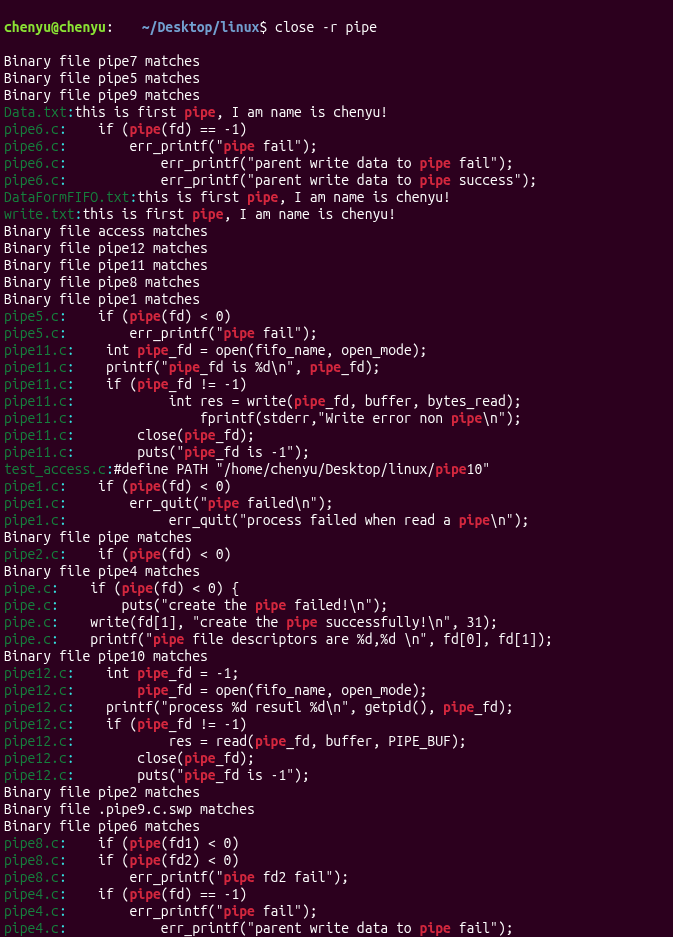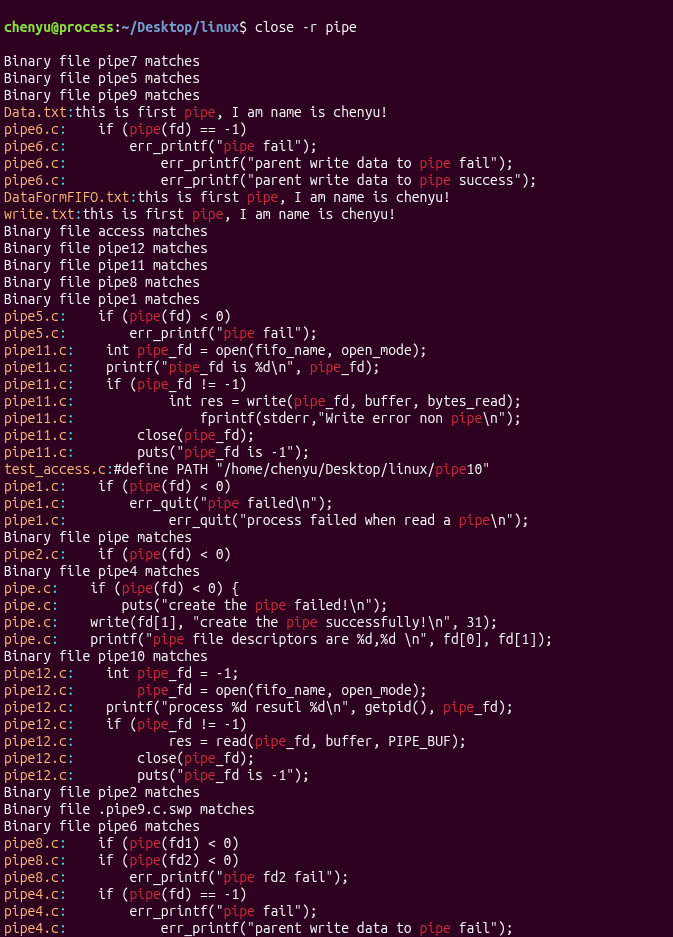--- a/index.html
+++ b/index.html
@@ -10,28 +10,28 @@
     font-family: "Ubuntu Mono", "DejaVu Sans Mono", monospace;
     font-size: 14px;
     line-height: 17px;
     width: 673px;
   }
   .terminal {
     padding: 2px 4px;
     white-space: pre;
   }
   .user { color: #8ae234; font-weight: bold; }
-  .path { color: #729fcf; font-weight: bold; }
+  .path { color: #729fcf; font-weight: bold; margin-left: 28px; }
   .dollar { color: #ffffff; }
-  .file { color: #fdba74; }
-  .match { color: #d3273e; font-weight: normal; }
+  .file { color: #15803d; }
+  .match { color: #d3273e; font-weight: bold; }
   .colon { color: #34e2e2; }
   .txt { color: #ffffff; }
   .line { display: block; }
 </style>
 </head>
 <body>
 
 <div class="terminal">
-<span class="line"><span class="user">chenyu@process</span><span class="txt">:</span><span class="path">~/Desktop/linux</span><span class="dollar">$ </span><span class="txt">close -r pipe</span></span>
+<span class="line"><span class="user">chenyu@chenyu</span><span class="txt">:</span><span class="path">~/Desktop/linux</span><span class="dollar">$ </span><span class="txt">close -r pipe</span></span>
 <div id="output"><span class="line"><span class="txt">Binary file pipe7 matches</span></span><span class="line"><span class="txt">Binary file pipe5 matches</span></span><span class="line"><span class="txt">Binary file pipe9 matches</span></span><span class="line"><span class="file">Data.txt</span><span class="colon">:</span><span class="txt">this is first </span><span class="match">pipe</span><span class="txt">, I am name is chenyu!</span></span><span class="line"><span class="file">pipe6.c</span><span class="colon">:</span><span class="txt">    if (</span><span class="match">pipe</span><span class="txt">(fd) == -1)</span></span><span class="line"><span class="file">pipe6.c</span><span class="colon">:</span><span class="txt">        err_printf("</span><span class="match">pipe</span><span class="txt"> fail");</span></span><span class="line"><span class="file">pipe6.c</span><span class="colon">:</span><span class="txt">            err_printf("parent write data to </span><span class="match">pipe</span><span class="txt"> fail");</span></span><span class="line"><span class="file">pipe6.c</span><span class="colon">:</span><span class="txt">            err_printf("parent write data to </span><span class="match">pipe</span><span class="txt"> success");</span></span><span class="line"><span class="file">DataFormFIFO.txt</span><span class="colon">:</span><span class="txt">this is first </span><span class="match">pipe</span><span class="txt">, I am name is chenyu!</span></span><span class="line"><span class="file">write.txt</span><span class="colon">:</span><span class="txt">this is first </span><span class="match">pipe</span><span class="txt">, I am name is chenyu!</span></span><span class="line"><span class="txt">Binary file access matches</span></span><span class="line"><span class="txt">Binary file pipe12 matches</span></span><span class="line"><span class="txt">Binary file pipe11 matches</span></span><span class="line"><span class="txt">Binary file pipe8 matches</span></span><span class="line"><span class="txt">Binary file pipe1 matches</span></span><span class="line"><span class="file">pipe5.c</span><span class="colon">:</span><span class="txt">    if (</span><span class="match">pipe</span><span class="txt">(fd) &lt; 0)</span></span><span class="line"><span class="file">pipe5.c</span><span class="colon">:</span><span class="txt">        err_printf("</span><span class="match">pipe</span><span class="txt"> fail");</span></span><span class="line"><span class="file">pipe11.c</span><span class="colon">:</span><span class="txt">    int </span><span class="match">pipe</span><span class="txt">_fd = open(fifo_name, open_mode);</span></span><span class="line"><span class="file">pipe11.c</span><span class="colon">:</span><span class="txt">    printf("</span><span class="match">pipe</span><span class="txt">_fd is %d\n", </span><span class="match">pipe</span><span class="txt">_fd);</span></span><span class="line"><span class="file">pipe11.c</span><span class="colon">:</span><span class="txt">    if (</span><span class="match">pipe</span><span class="txt">_fd != -1)</span></span><span class="line"><span class="file">pipe11.c</span><span class="colon">:</span><span class="txt">            int res = write(</span><span class="match">pipe</span><span class="txt">_fd, buffer, bytes_read);</span></span><span class="line"><span class="file">pipe11.c</span><span class="colon">:</span><span class="txt">                fprintf(stderr,"Write error non </span><span class="match">pipe</span><span class="txt">\n");</span></span><span class="line"><span class="file">pipe11.c</span><span class="colon">:</span><span class="txt">        close(</span><span class="match">pipe</span><span class="txt">_fd);</span></span><span class="line"><span class="file">pipe11.c</span><span class="colon">:</span><span class="txt">        puts("</span><span class="match">pipe</span><span class="txt">_fd is -1");</span></span><span class="line"><span class="file">test_access.c</span><span class="colon">:</span><span class="txt">#define PATH "/home/chenyu/Desktop/linux/</span><span class="match">pipe</span><span class="txt">10"</span></span><span class="line"><span class="file">pipe1.c</span><span class="colon">:</span><span class="txt">    if (</span><span class="match">pipe</span><span class="txt">(fd) &lt; 0)</span></span><span class="line"><span class="file">pipe1.c</span><span class="colon">:</span><span class="txt">        err_quit("</span><span class="match">pipe</span><span class="txt"> failed\n");</span></span><span class="line"><span class="file">pipe1.c</span><span class="colon">:</span><span class="txt">             err_quit("process failed when read a </span><span class="match">pipe</span><span class="txt">\n");</span></span><span class="line"><span class="txt">Binary file pipe matches</span></span><span class="line"><span class="file">pipe2.c</span><span class="colon">:</span><span class="txt">    if (</span><span class="match">pipe</span><span class="txt">(fd) &lt; 0)</span></span><span class="line"><span class="txt">Binary file pipe4 matches</span></span><span class="line"><span class="file">pipe.c</span><span class="colon">:</span><span class="txt">    if (</span><span class="match">pipe</span><span class="txt">(fd) &lt; 0) {</span></span><span class="line"><span class="file">pipe.c</span><span class="colon">:</span><span class="txt">        puts("create the </span><span class="match">pipe</span><span class="txt"> failed!\n");</span></span><span class="line"><span class="file">pipe.c</span><span class="colon">:</span><span class="txt">    write(fd[1], "create the </span><span class="match">pipe</span><span class="txt"> successfully!\n", 31);</span></span><span class="line"><span class="file">pipe.c</span><span class="colon">:</span><span class="txt">    printf("</span><span class="match">pipe</span><span class="txt"> file descriptors are %d,%d \n", fd[0], fd[1]);</span></span><span class="line"><span class="txt">Binary file pipe10 matches</span></span><span class="line"><span class="file">pipe12.c</span><span class="colon">:</span><span class="txt">    int </span><span class="match">pipe</span><span class="txt">_fd = -1;</span></span><span class="line"><span class="file">pipe12.c</span><span class="colon">:</span><span class="txt">        </span><span class="match">pipe</span><span class="txt">_fd = open(fifo_name, open_mode);</span></span><span class="line"><span class="file">pipe12.c</span><span class="colon">:</span><span class="txt">    printf("process %d resutl %d\n", getpid(), </span><span class="match">pipe</span><span class="txt">_fd);</span></span><span class="line"><span class="file">pipe12.c</span><span class="colon">:</span><span class="txt">    if (</span><span class="match">pipe</span><span class="txt">_fd != -1)</span></span><span class="line"><span class="file">pipe12.c</span><span class="colon">:</span><span class="txt">            res = read(</span><span class="match">pipe</span><span class="txt">_fd, buffer, PIPE_BUF);</span></span><span class="line"><span class="file">pipe12.c</span><span class="colon">:</span><span class="txt">        close(</span><span class="match">pipe</span><span class="txt">_fd);</span></span><span class="line"><span class="file">pipe12.c</span><span class="colon">:</span><span class="txt">        puts("</span><span class="match">pipe</span><span class="txt">_fd is -1");</span></span><span class="line"><span class="txt">Binary file pipe2 matches</span></span><span class="line"><span class="txt">Binary file .pipe9.c.swp matches</span></span><span class="line"><span class="txt">Binary file pipe6 matches</span></span><span class="line"><span class="file">pipe8.c</span><span class="colon">:</span><span class="txt">    if (</span><span class="match">pipe</span><span class="txt">(fd1) &lt; 0)</span></span><span class="line"><span class="file">pipe8.c</span><span class="colon">:</span><span class="txt">    if (</span><span class="match">pipe</span><span class="txt">(fd2) &lt; 0)</span></span><span class="line"><span class="file">pipe8.c</span><span class="colon">:</span><span class="txt">        err_printf("</span><span class="match">pipe</span><span class="txt"> fd2 fail");</span></span><span class="line"><span class="file">pipe4.c</span><span class="colon">:</span><span class="txt">    if (</span><span class="match">pipe</span><span class="txt">(fd) == -1)</span></span><span class="line"><span class="file">pipe4.c</span><span class="colon">:</span><span class="txt">        err_printf("</span><span class="match">pipe</span><span class="txt"> fail");</span></span><span class="line"><span class="file">pipe4.c</span><span class="colon">:</span><span class="txt">            err_printf("parent write data to </span><span class="match">pipe</span><span class="txt"> fail");</span></span></div>
 
 </div>
 
 </body></html>

